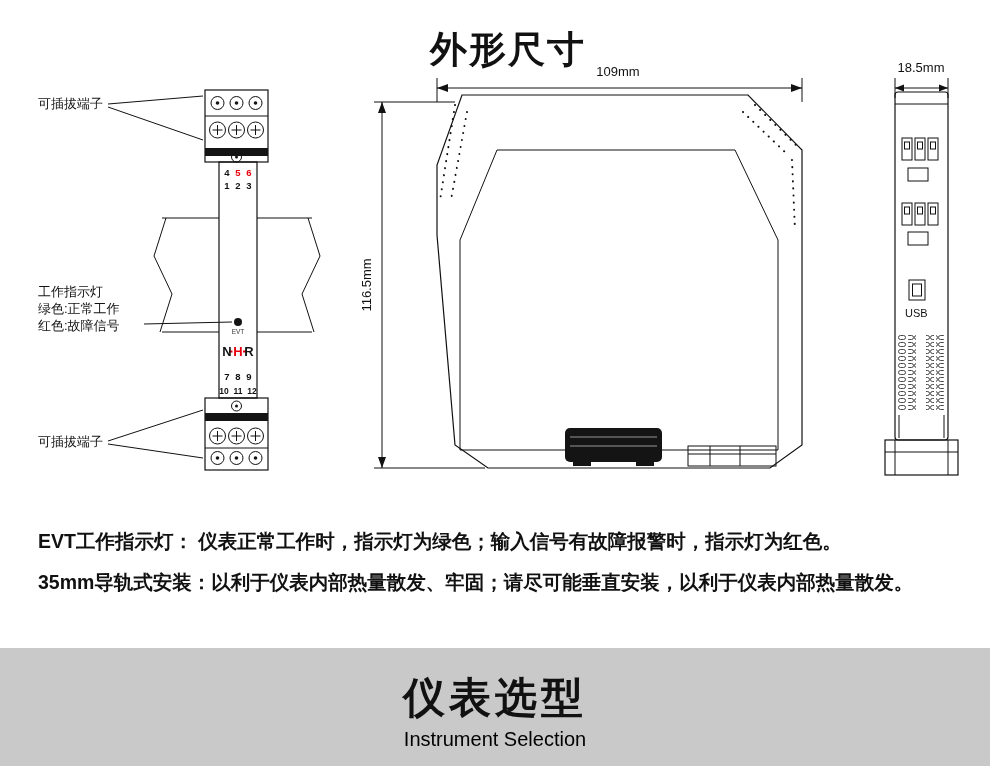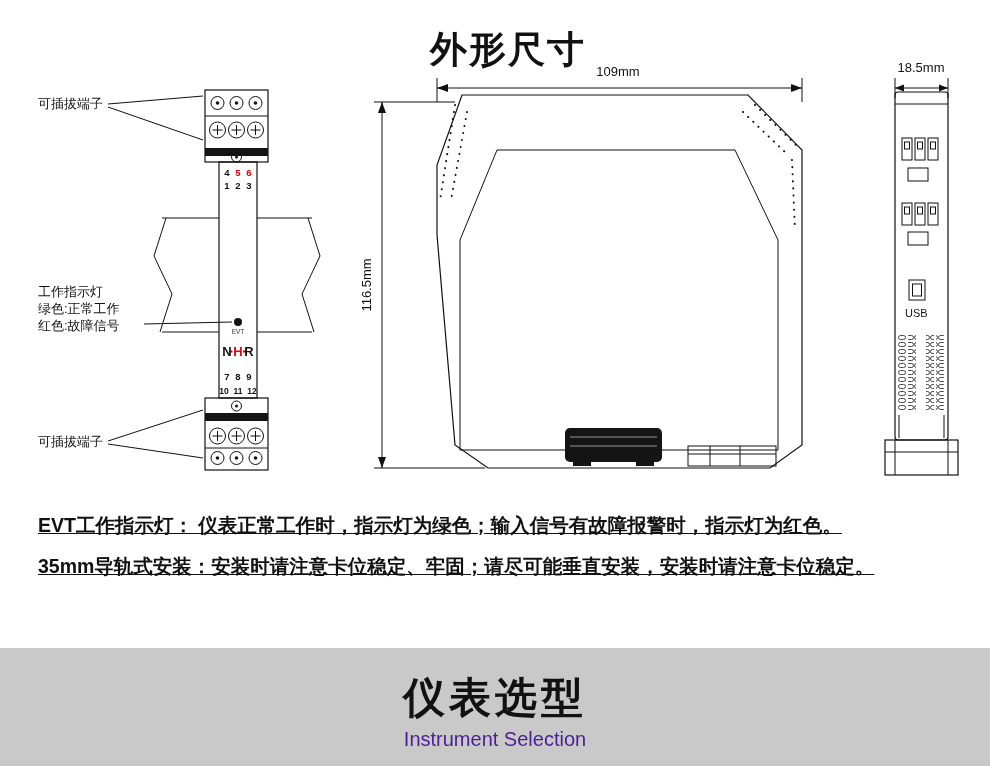--- a/index.html
+++ b/index.html
@@ -14,25 +14,25 @@
   .num{font-size:9.5px;font-weight:bold;}
   .num-sm{font-size:8.5px;font-weight:bold;}
   .red{fill:#e8000d;}
   .tiny{font-size:6.5px;fill:#333;}
   .brand{font-size:13px;font-weight:bold;}
   .usb{font-size:11px;}
   .ln{stroke:#111;stroke-width:1.2;fill:none;}
   .ln-thin{stroke:#111;stroke-width:1;fill:none;}
   .dots{stroke:#111;stroke-width:2;fill:none;stroke-linecap:round;stroke-dasharray:0.1 7;}
   .fillb{fill:#141414;}
-  .notes{position:absolute;left:38px;top:512px;width:930px;text-decoration:underline;}
+  .notes{position:absolute;left:38px;top:528px;width:930px;}
   .notes p{margin:0 0 15px 0;font-size:19.5px;font-weight:bold;line-height:1.35;}
   .footer{position:absolute;left:0;top:648px;width:990px;height:118px;background:#c9c9c9;text-align:center;}
   .footer-title{font-size:42px;font-weight:bold;padding-top:22px;letter-spacing:4px;}
-  .footer-subtitle{font-size:20px;color:#4c1d95;margin-top:2px;}
+  .footer-subtitle{font-size:20px;color:#000000;margin-top:2px;}
 </style>
 </head>
 <body>
 
 <div class="page">
 
   <h1 class="page-title">外形尺寸</h1>
 
   <svg style="left:20px;top:60px;" width="330" height="420" viewBox="0 0 330 420">
 
@@ -243,21 +243,21 @@
     <g>
       <rect x="27" y="390" width="73" height="35" class="ln" fill="#fff"></rect>
       <line x1="27" y1="402" x2="100" y2="402" class="ln-thin"></line>
       <line x1="37" y1="390" x2="37" y2="425" class="ln-thin"></line>
       <line x1="90" y1="390" x2="90" y2="425" class="ln-thin"></line>
     </g>
   </svg>
 
   <div class="notes">
     <p>EVT工作指示灯： 仪表正常工作时，指示灯为绿色；输入信号有故障报警时，指示灯为红色。</p>
-    <p>35mm导轨式安装：安装时请注意卡位稳定、牢固；请尽可能垂直安装，安装时请注意卡位稳定。</p>
+    <p>35mm导轨式安装：以利于仪表内部热量散发、牢固；请尽可能垂直安装，以利于仪表内部热量散发。</p>
   </div>
 
   <div class="footer">
     <div class="footer-title">仪表选型</div>
     <div class="footer-subtitle">Instrument Selection</div>
   </div>
 
 </div>
 
 </body></html>

